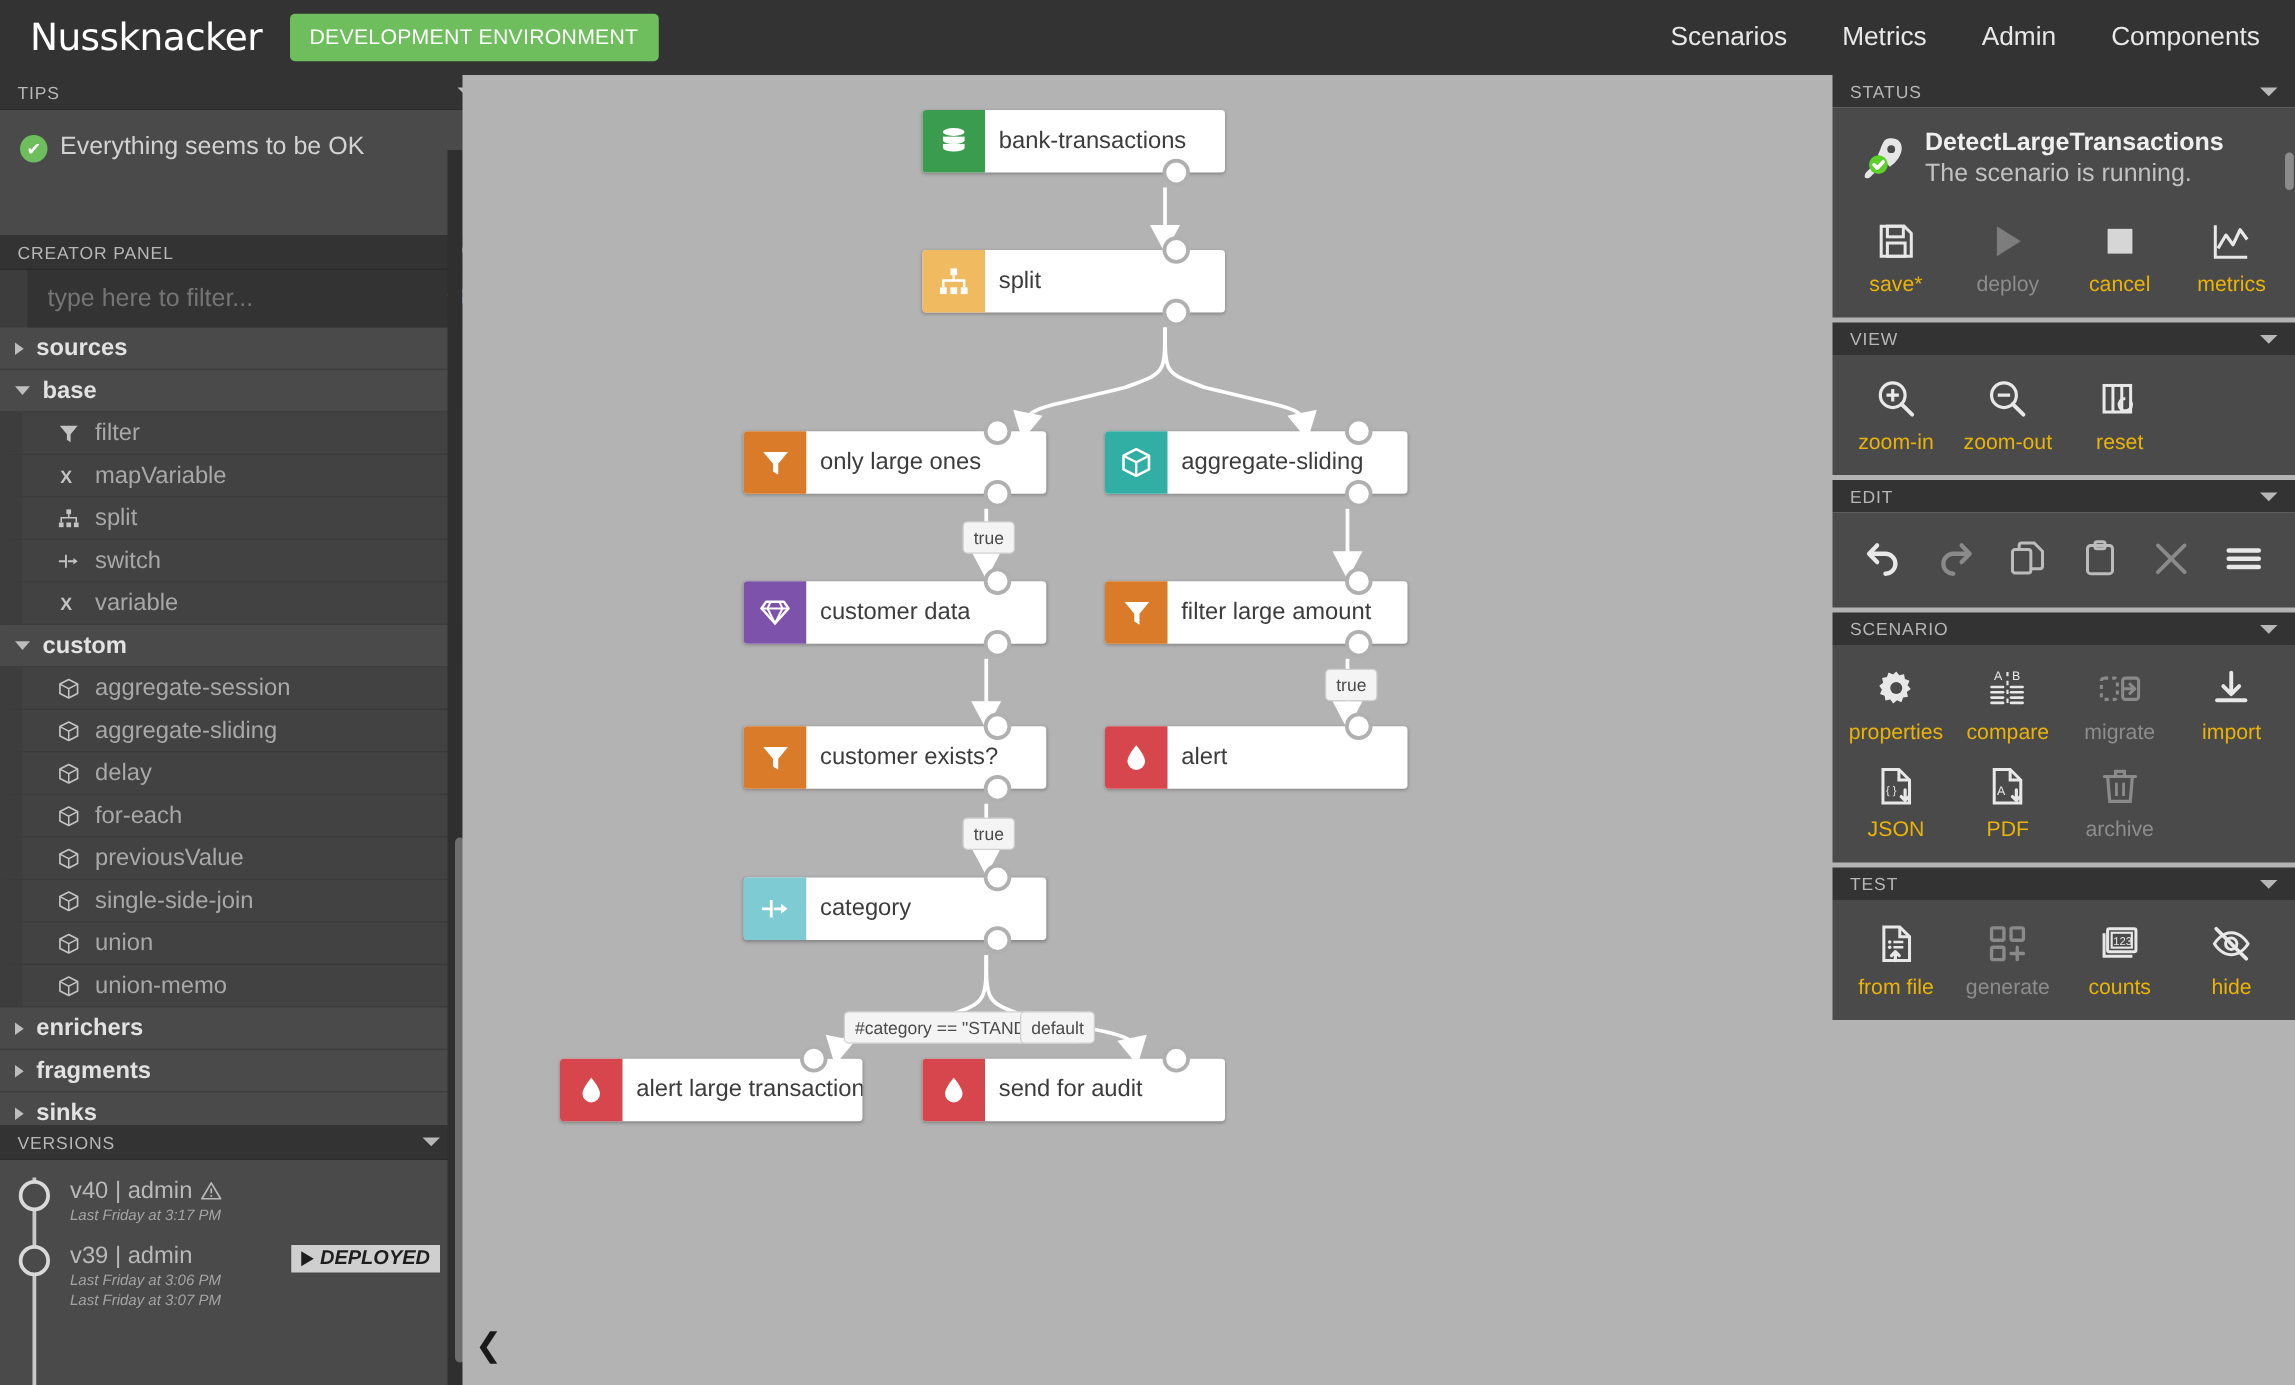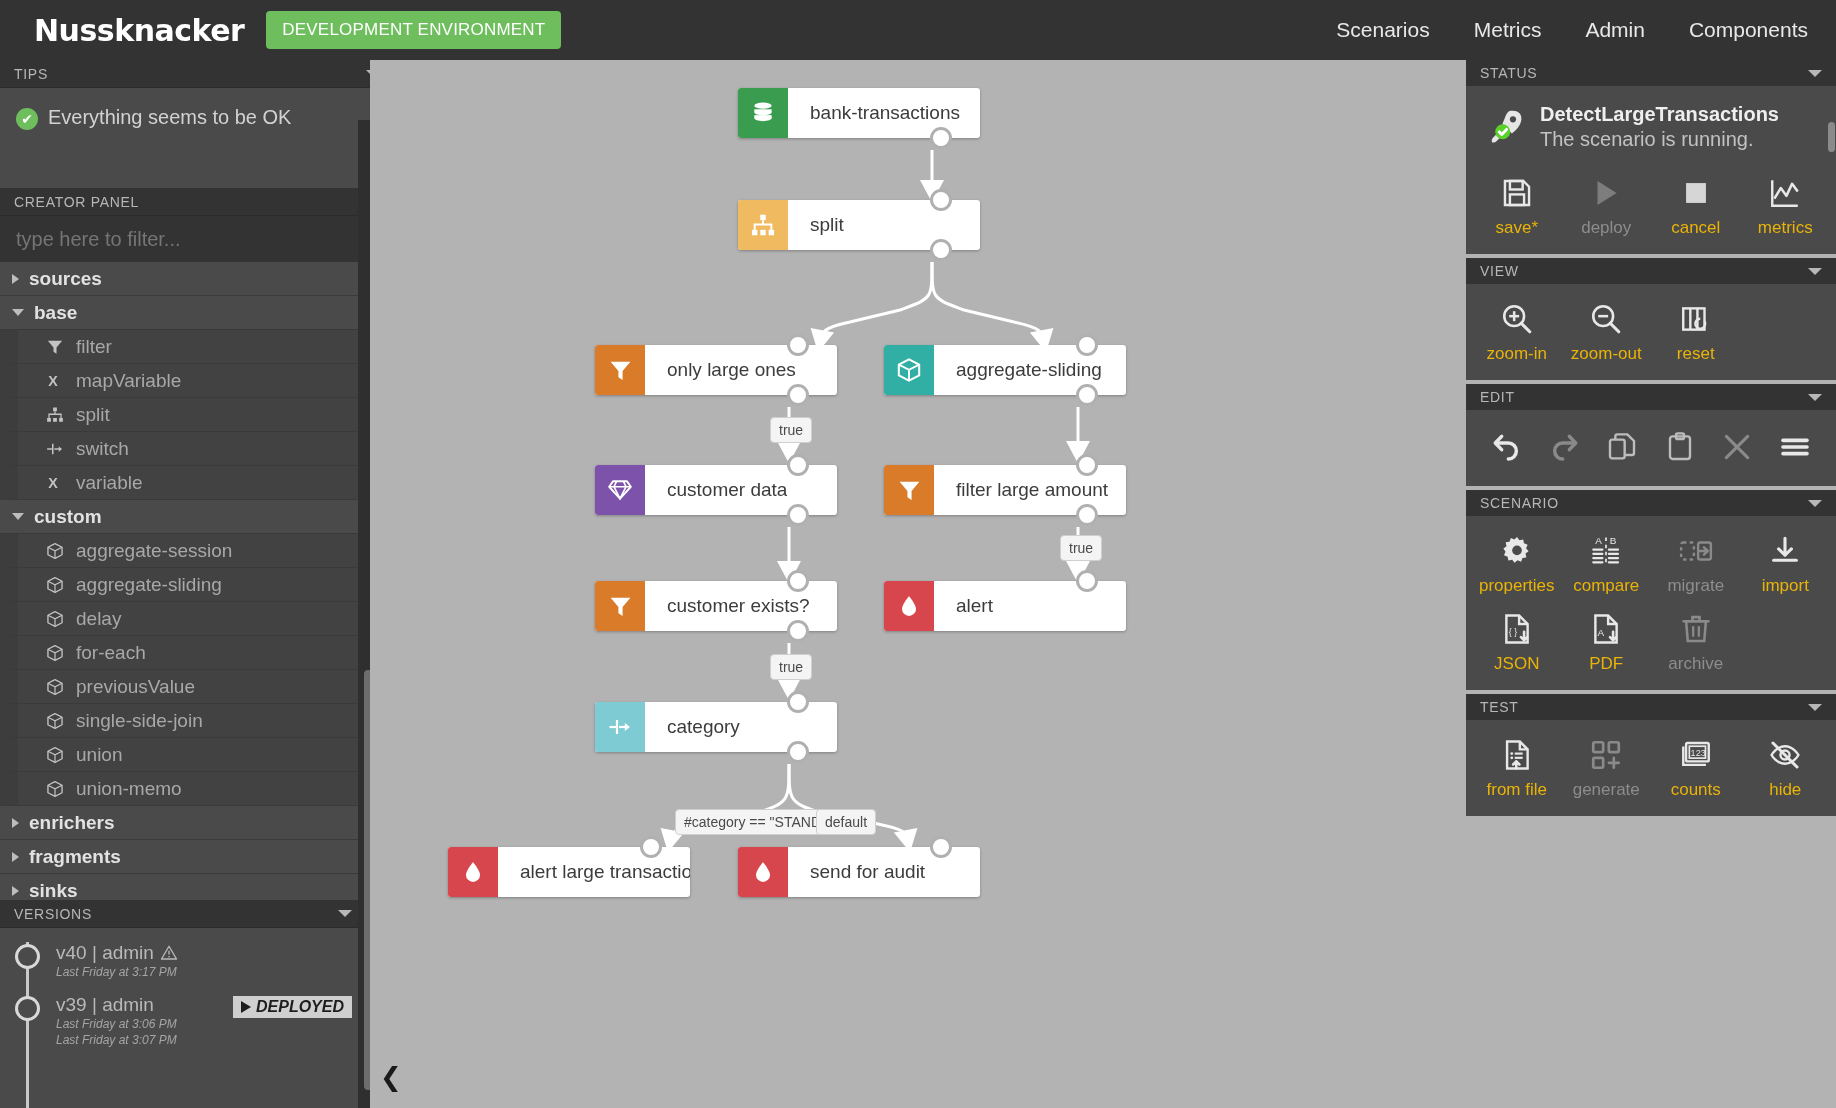--- a/index.html
+++ b/index.html
@@ -10,22 +10,22 @@
     overflow: hidden;
   }
   #app { position: relative; width: 1836px; height: 1108px; }
 
   
   .topbar {
     position: absolute; top: 0; left: 0; width: 1836px; height: 60px;
     background: #333333; display: flex; align-items: center;
   }
   .brand {
-    margin-left: 34px; color: #ffffff;
-    font-size: 30px; font-weight: bold; letter-spacing: -0.5px;
+    margin-left: 24px; color: #ffffff;
+    font-size: 30px; font-weight: normal; letter-spacing: -0.5px;
     font-family: "DejaVu Sans", sans-serif;
     display: flex; align-items: center;
   }
   .env-badge {
     margin-left: 22px; background: #6ebe5d; color: #ffffff;
     font-size: 17px; padding: 9px 16px; border-radius: 4px;
     letter-spacing: 0.2px; white-space: nowrap;
   }
   .topnav { margin-left: auto; display: flex; align-items: center; }
   .topnav a {
@@ -57,21 +57,21 @@
   .check-circle {
     width: 22px; height: 22px; border-radius: 50%; background: #6ebe5d;
     display: flex; align-items: center; justify-content: center;
     color: #fff; font-size: 14px; flex: 0 0 auto; margin-top: 2px;
   }
   .filter-input {
     background: #333333; border: none; outline: none; width: 100%;
     height: 46px; color: #c9c9c9; font-size: 20px; padding: 0 16px;
     font-family: "Liberation Sans", sans-serif;
   }
-  .filter-wrap { position: relative; }
+  .filter-wrap { position: relative; margin-left: 22px; }
   .search-glass {
     position: absolute; right: 16px; top: 11px; width: 22px; height: 22px;
     pointer-events: none;
   }
   .tree { font-size: 0; }
   .tree-group {
     background: #4a4a4a; height: 34px; display: flex; align-items: center;
     padding-left: 12px; color: #e2e2e2; font-size: 19px; font-weight: bold;
     border-bottom: 1px solid #3a3a3a; cursor: pointer;
   }
@@ -127,21 +127,21 @@
   .node {
     position: absolute; height: 50px; display: flex; align-items: stretch;
     background: #ffffff; border-radius: 3px;
     box-shadow: 0 1px 3px rgba(0,0,0,0.28);
   }
   .node .nicon {
     width: 50px; flex: 0 0 50px; display: flex; align-items: center;
     justify-content: center; border-radius: 3px 0 0 3px;
   }
   .node .nlabel {
-    display: flex; align-items: center; padding-left: 22px;
+    display: flex; align-items: center; padding-left: 11px;
     color: #3c3c3c; font-size: 19px; white-space: nowrap; overflow: hidden;
   }
   .port {
     position: absolute; width: 22px; height: 22px; border-radius: 50%;
     background: #ffffff; border: 3px solid #b0b0b0; z-index: 4;
   }
   .edge-label {
     position: absolute; background: #f4f4f4; border: 1px solid #cfcfcf;
     border-radius: 4px; color: #4a4a4a; font-size: 14px; padding: 4px 8px;
     z-index: 5; white-space: nowrap;

